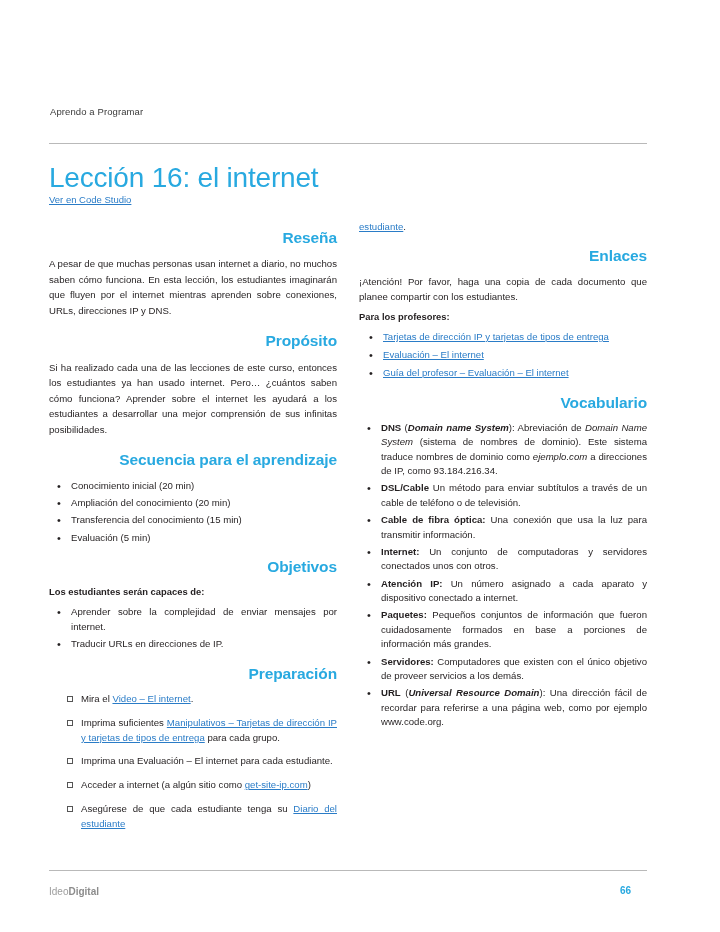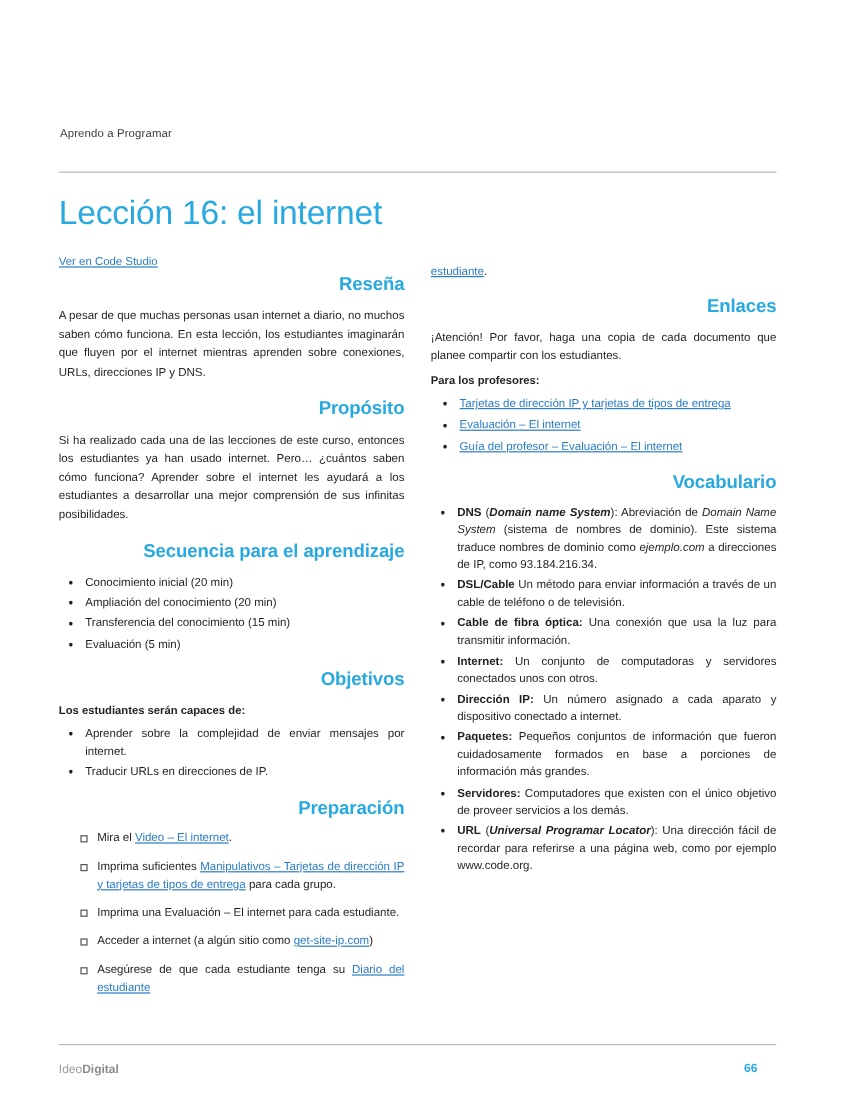--- a/index.html
+++ b/index.html
@@ -41,21 +41,21 @@
     position: absolute;
     top: 118px;
     left: 49px;
     font-size: 28px;
     color: #28a9e0;
     font-weight: normal;
     letter-spacing: -0.2px;
   }
   .sub-link {
     position: absolute;
-    top: 169px;
+    top: 150px;
     left: 49px;
     font-size: 9.5px;
     color: #2a7cc7;
     text-decoration: underline;
   }
   .col {
     position: absolute;
     top: 180px;
     width: 288px;
     font-size: 9.6px;
@@ -249,27 +249,27 @@
         <a class="lnk" href="#">Evaluación – El internet</a>
       </li>
       <li>
         <a class="lnk" href="#">Guía del profesor – Evaluación – El internet</a>
       </li>
     </ul>
 
     <h2 class="sec" style="margin-top:10px;">Vocabulario</h2>
     <ul class="bul" id="vocab-list">
         <li><span class="bld">DNS</span><span> (</span><span class="bldital">Domain name System</span><span>): Abreviación de </span><span class="ital">Domain Name System</span><span> (sistema de nombres de dominio). Este sistema traduce nombres de dominio como </span><span class="ital">ejemplo.com</span><span> a direcciones de IP, como 93.184.216.34.</span></li>
-        <li><span class="bld">DSL/Cable</span><span> Un método para enviar información a través de un cable de teléfono o de televisión.</span></li>
+        <li><span class="bld">DSL/Cable</span><span> Un método para enviar subtítulos a través de un cable de teléfono o de televisión.</span></li>
         <li><span class="bld">Cable de fibra óptica:</span><span> Una conexión que usa la luz para transmitir información.</span></li>
         <li><span class="bld">Internet:</span><span> Un conjunto de computadoras y servidores conectados unos con otros.</span></li>
-        <li><span class="bld">Dirección IP:</span><span> Un número asignado a cada aparato y dispositivo conectado a internet.</span></li>
+        <li><span class="bld">Atención IP:</span><span> Un número asignado a cada aparato y dispositivo conectado a internet.</span></li>
         <li><span class="bld">Paquetes:</span><span> Pequeños conjuntos de información que fueron cuidadosamente formados en base a porciones de información más grandes.</span></li>
         <li><span class="bld">Servidores:</span><span> Computadores que existen con el único objetivo de proveer servicios a los demás.</span></li>
-        <li><span class="bld">URL</span><span> (</span><span class="bldital">Universal Programar Locator</span><span>): Una dirección fácil de recordar para referirse a una página web, como por ejemplo www.code.org.</span></li>
+        <li><span class="bld">URL</span><span> (</span><span class="bldital">Universal Resource Domain</span><span>): Una dirección fácil de recordar para referirse a una página web, como por ejemplo www.code.org.</span></li>
       </ul>
 
   </div>
 
   <div class="footer-rule"></div>
   <div class="footer-left"><span>Ideo</span><span class="b">Digital</span></div>
   <div class="footer-page">66</div>
 
 </div>
 

